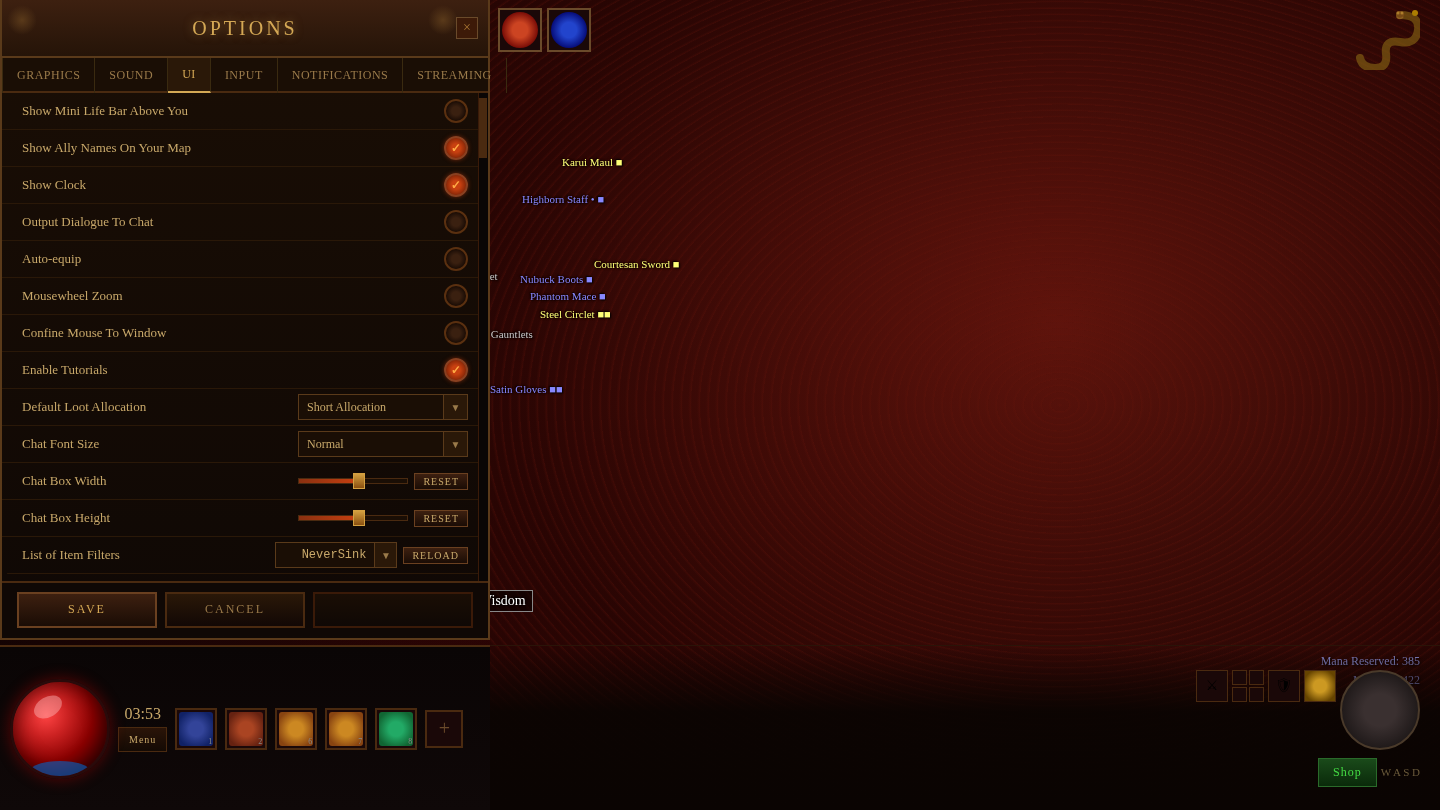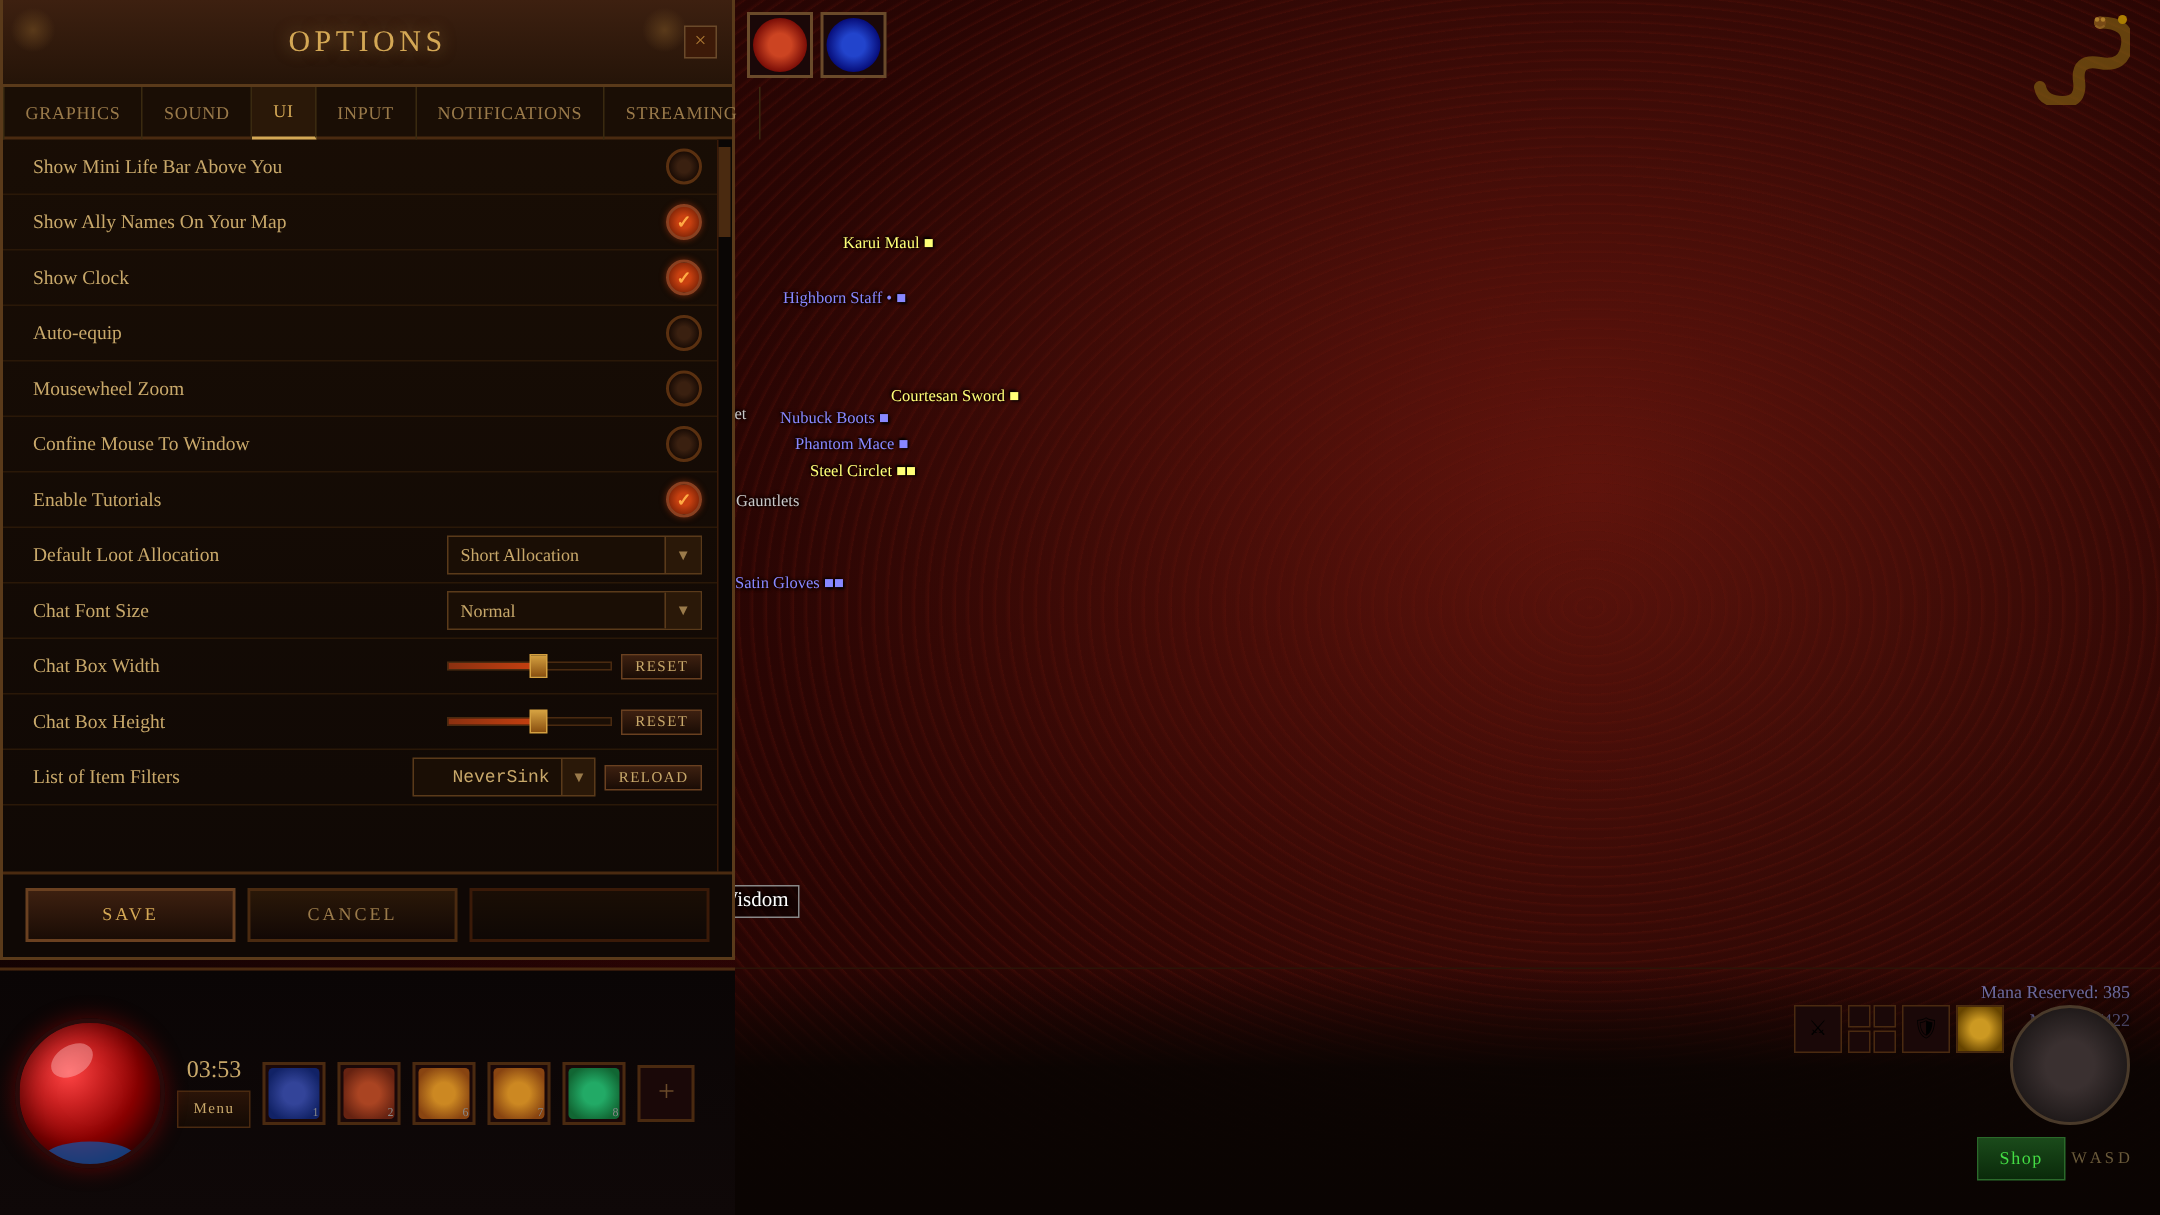--- a/index.html
+++ b/index.html
@@ -720,20 +720,24 @@
     <div class="setting-row">
       <span class="setting-label">Show Ally Names On Your Map</span>
       <div class="toggle-btn on"></div>
     </div>
 
     <div class="setting-row">
       <span class="setting-label">Show Clock</span>
       <div class="toggle-btn on"></div>
     </div>
 
+    <div class="setting-row">
+      <span class="setting-label">Output Dialogue To Chat</span>
+      <div class="toggle-btn off"></div>
+    </div>
 
     <div class="setting-row">
       <span class="setting-label">Auto-equip</span>
       <div class="toggle-btn off"></div>
     </div>
 
     <div class="setting-row">
       <span class="setting-label">Mousewheel Zoom</span>
       <div class="toggle-btn off"></div>
     </div>

